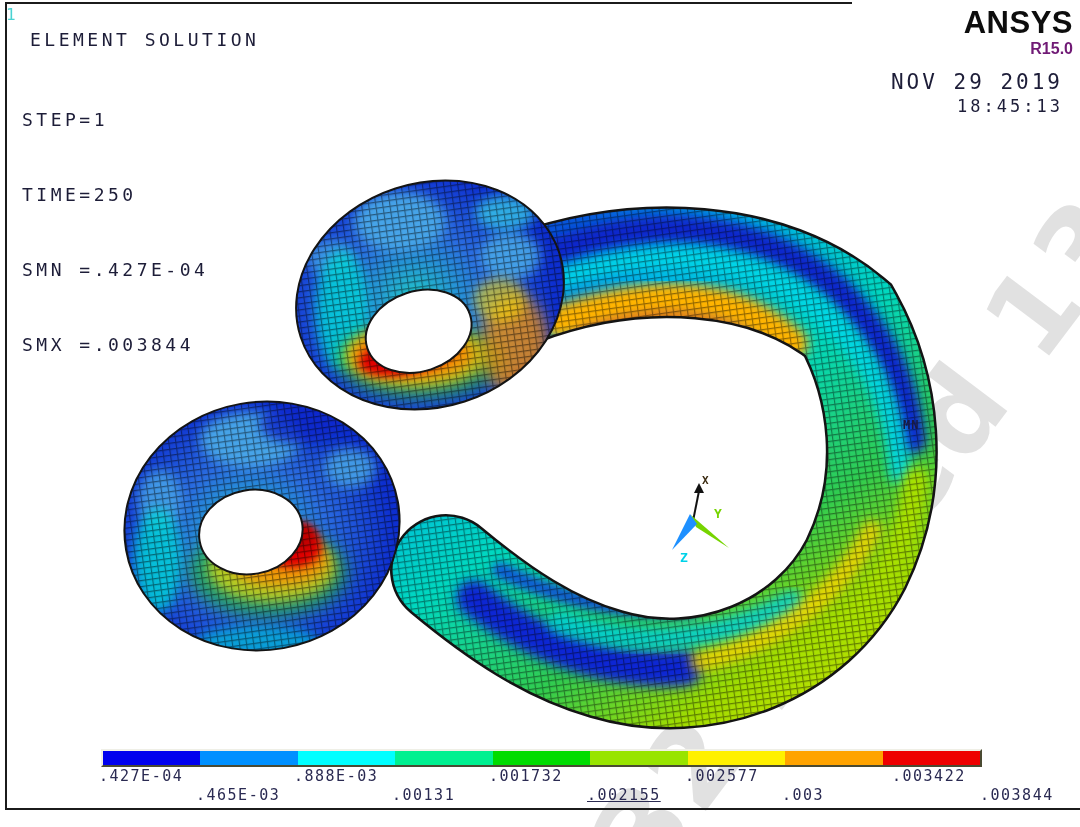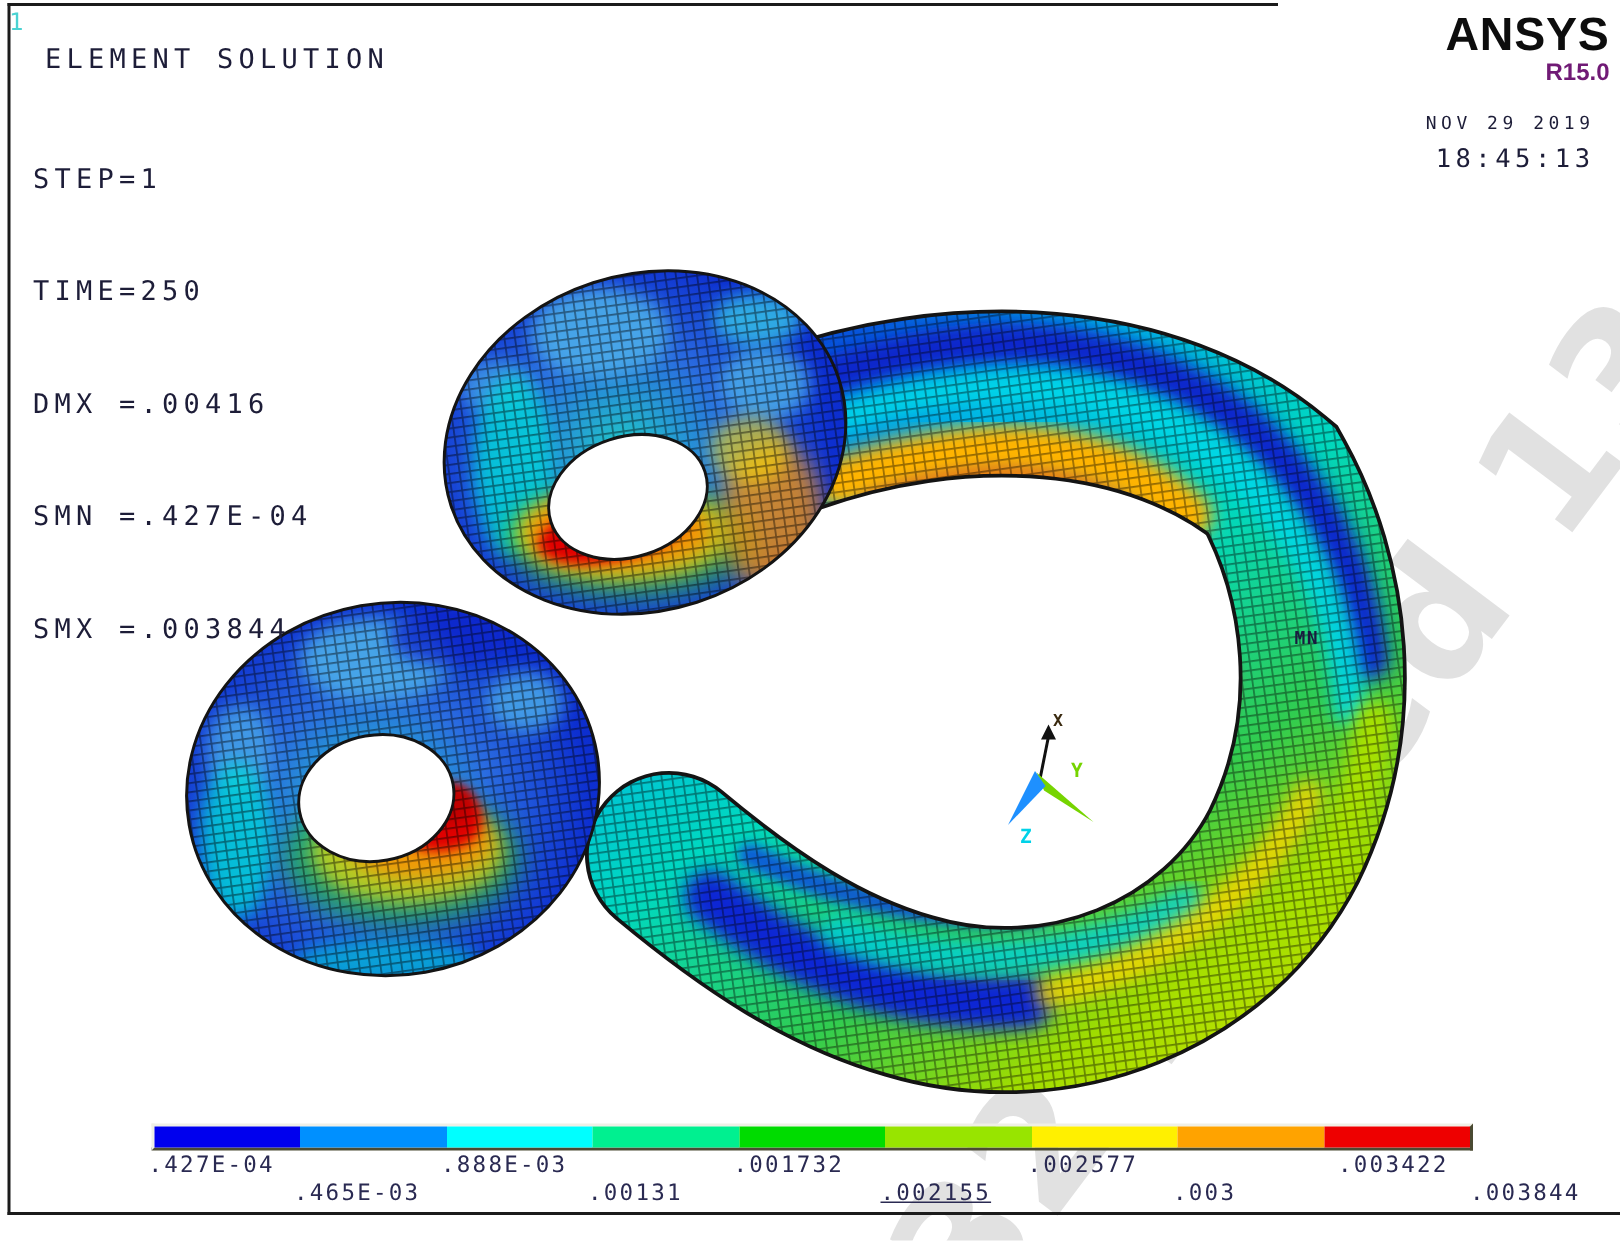--- a/index.html
+++ b/index.html
@@ -14,24 +14,24 @@
   #plot-number{left:6px;top:2px;color:#4ad2d2;font-size:16px;letter-spacing:0;}
   
   #solution-title{left:30px;top:27px;}
   #analysis-block{left:22px;top:57px;}
   #analysis-block div{height:25px;}
   
   #ansys-logo{right:7px;top:5px;font-family:"Liberation Sans","DejaVu Sans",sans-serif;
     font-weight:800;font-size:31px;color:#0d0d0d;letter-spacing:.5px;text-align:right;}
   #ansys-release{right:7px;top:40px;font-family:"Liberation Sans","DejaVu Sans",sans-serif;
     font-weight:700;font-size:16px;color:#701a75;text-align:right;}
-  #plot-date{right:17px;top:70px;font-size:12px;letter-spacing:3px;text-align:right;}
+  #plot-date{right:17px;top:70px;font-size:21px;letter-spacing:3px;text-align:right;}
   #plot-time{right:17px;top:94px;font-size:17px;letter-spacing:3px;text-align:right;}
   
-  #min-marker{left:863px;top:418px;font-size:12px;font-weight:bold;color:#1a1a40;letter-spacing:1px;text-align:right;}
+  #min-marker{left:903px;top:418px;font-size:12px;font-weight:bold;color:#1a1a40;letter-spacing:1px;text-align:right;}
   
   #watermark{left:620px;top:795px;font-family:"DejaVu Sans","Liberation Sans",sans-serif;
     font-size:112px;font-weight:600;letter-spacing:4px;color:rgba(40,40,40,0.14);
     white-space:nowrap;transform:rotate(-53deg);transform-origin:0 50%;z-index:1;}
   
   #model-viewport{left:0;top:0;z-index:2;}
   .ui{z-index:3;}
   
   #contour-legend{left:101px;top:749px;width:881px;height:18px;box-sizing:border-box;
     display:flex;border:2px solid;border-color:#efefe6 #4a4a32 #4a4a32 #efefe6;z-index:3;}
@@ -47,21 +47,20 @@
 
 <div class="border-line ui" style="left:5px;top:2px;width:847px;height:2px;"></div>
 <div class="border-line ui" style="left:5px;top:2px;width:2px;height:808px;"></div>
 <div class="border-line ui" style="left:5px;top:808px;width:1075px;height:2px;"></div>
 
 <div id="plot-number" class="mono ui">1</div>
 <div id="solution-title" class="mono ui">ELEMENT SOLUTION</div>
 <div id="analysis-block" class="mono ui">
   <div>STEP=1</div>
   <div>TIME=250</div>
-  <div>DMX =.00416</div>
   <div>SMN =.427E-04</div>
   <div>SMX =.003844</div>
 </div>
 <div id="ansys-logo" class="abs ui">ANSYS</div>
 <div id="ansys-release" class="abs ui">R15.0</div>
 <div id="plot-date" class="mono ui">NOV 29 2019</div>
 <div id="plot-time" class="mono ui">18:45:13</div>
 
 <svg id="model-viewport" class="abs" width="1080" height="827" viewBox="0 0 1080 827">
   <defs>

